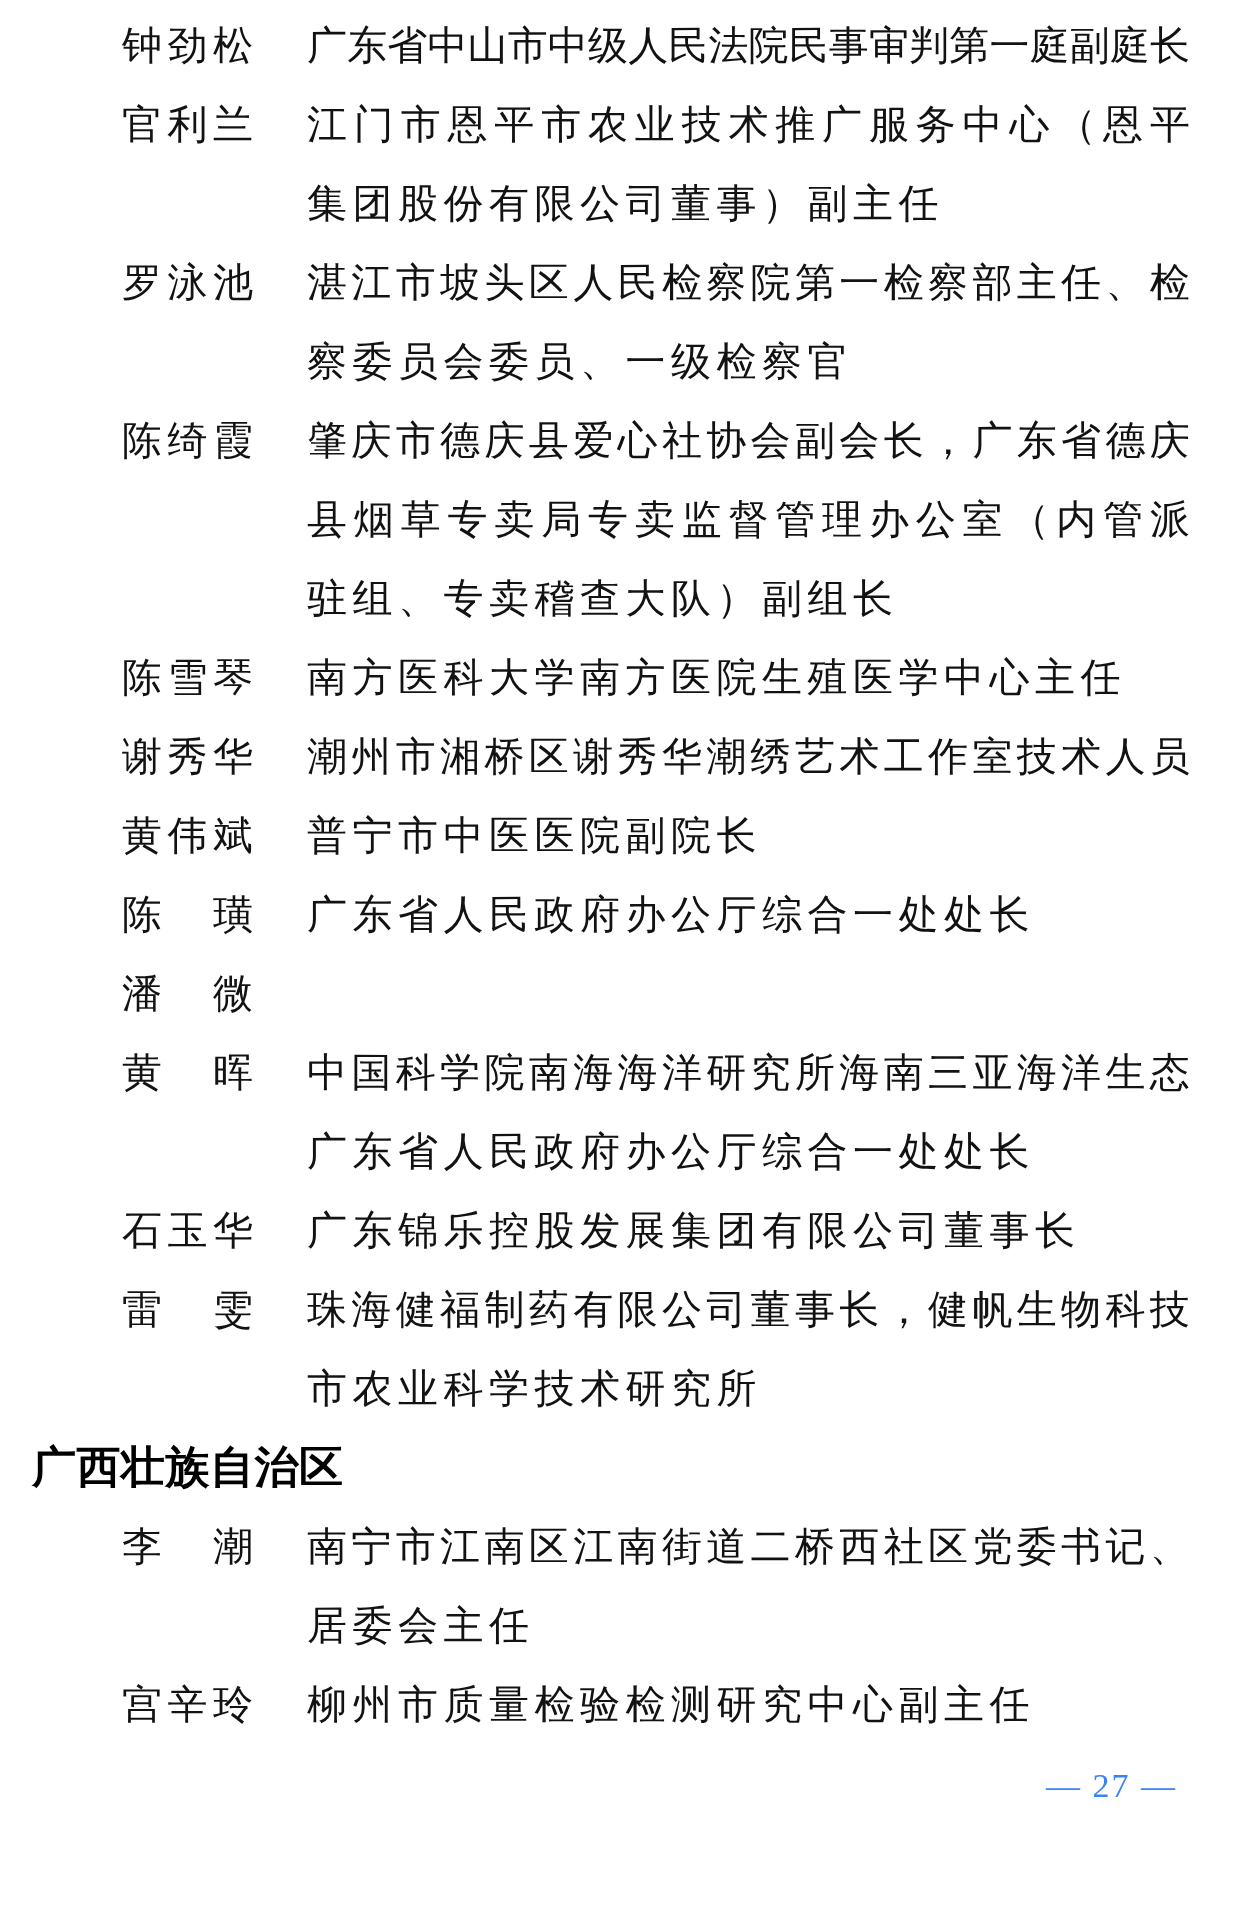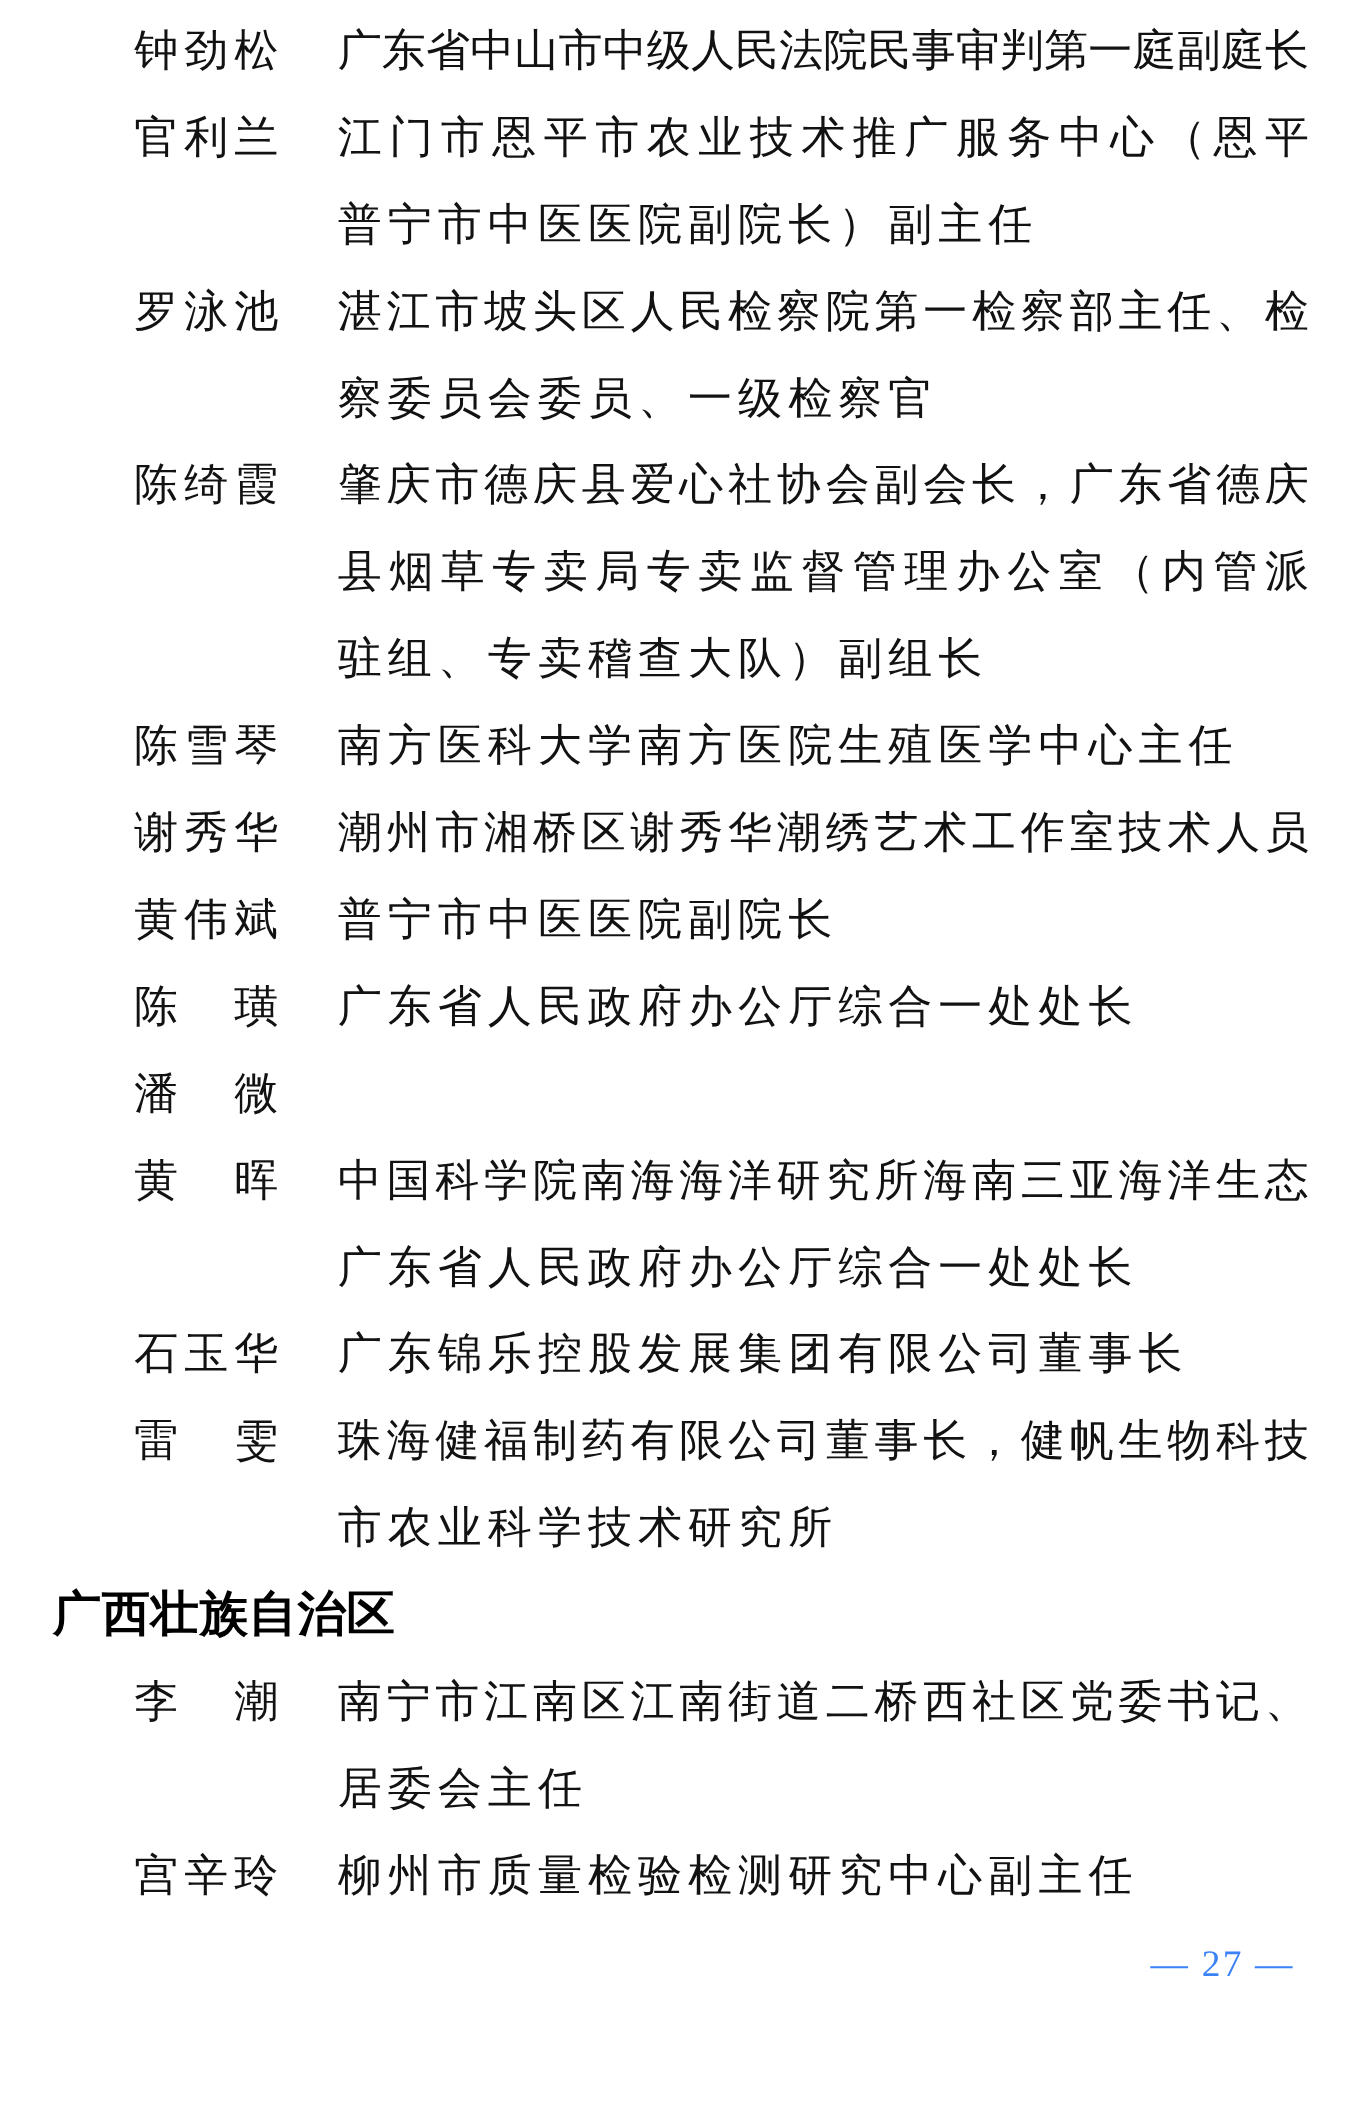--- a/index.html
+++ b/index.html
@@ -51,21 +51,21 @@
     letter-spacing: 0;
     display: flex;
     justify-content: space-between; 
   }
   .header-line {
     height: 79px;
     display: flex;
     align-items: center;
   }
   .header-text {
-    margin-left: 48px;
+    margin-left: 32px;
     font-family: "Liberation Sans", sans-serif;
     font-weight: bold;
     font-size: 44px;
     color: #000000;
     letter-spacing: 0.5px;
   }
   .page-number {
     position: absolute;
     top: 1756px;
     right: 65px;
@@ -136,21 +136,21 @@
           <span>服</span>
           <span>务</span>
           <span>中</span>
           <span>心</span>
           <span>（</span>
           <span>恩</span>
           <span>平</span>
         </div>
       </div>
       <div class="line">
-        <div class="desc-box cont">普宁市中医医院副院长）副主任</div>
+        <div class="desc-box cont">集团股份有限公司董事）副主任</div>
       </div>
       <div class="line">
         <div class="name-box">
           <span>罗</span>
           <span>泳</span>
           <span>池</span>
         </div>
         <div class="desc-box full">
           <span>湛</span>
           <span>江</span>

